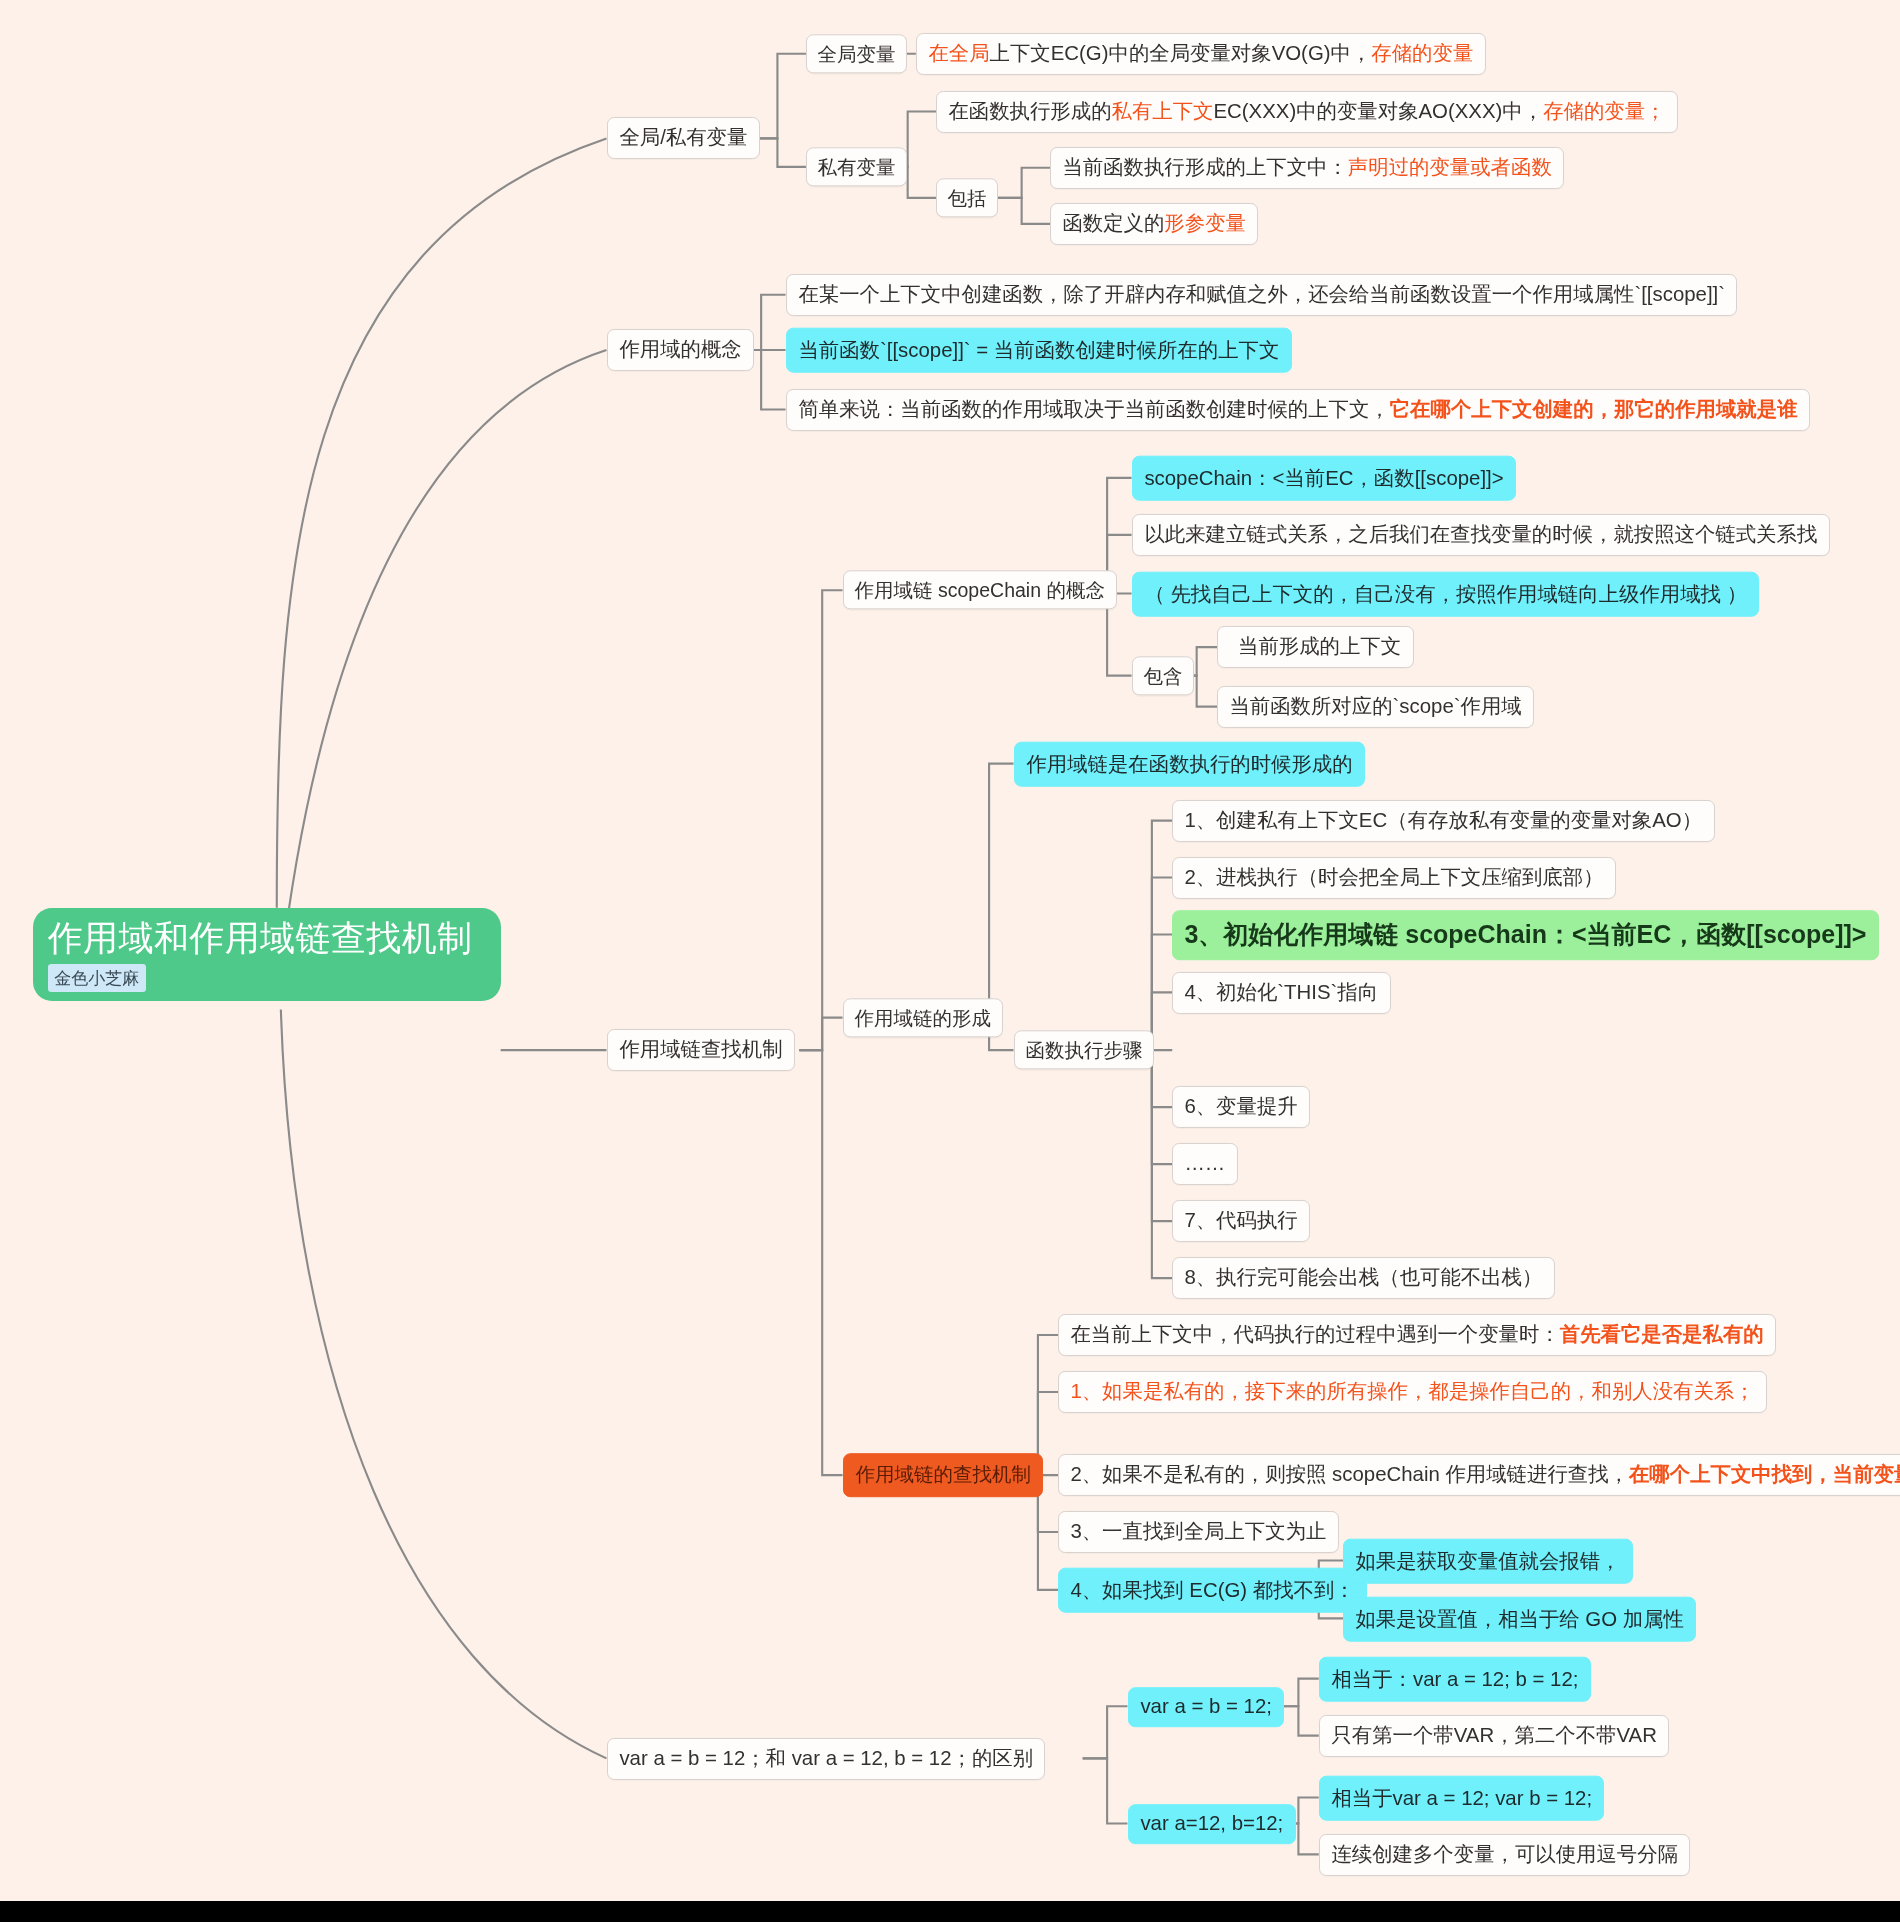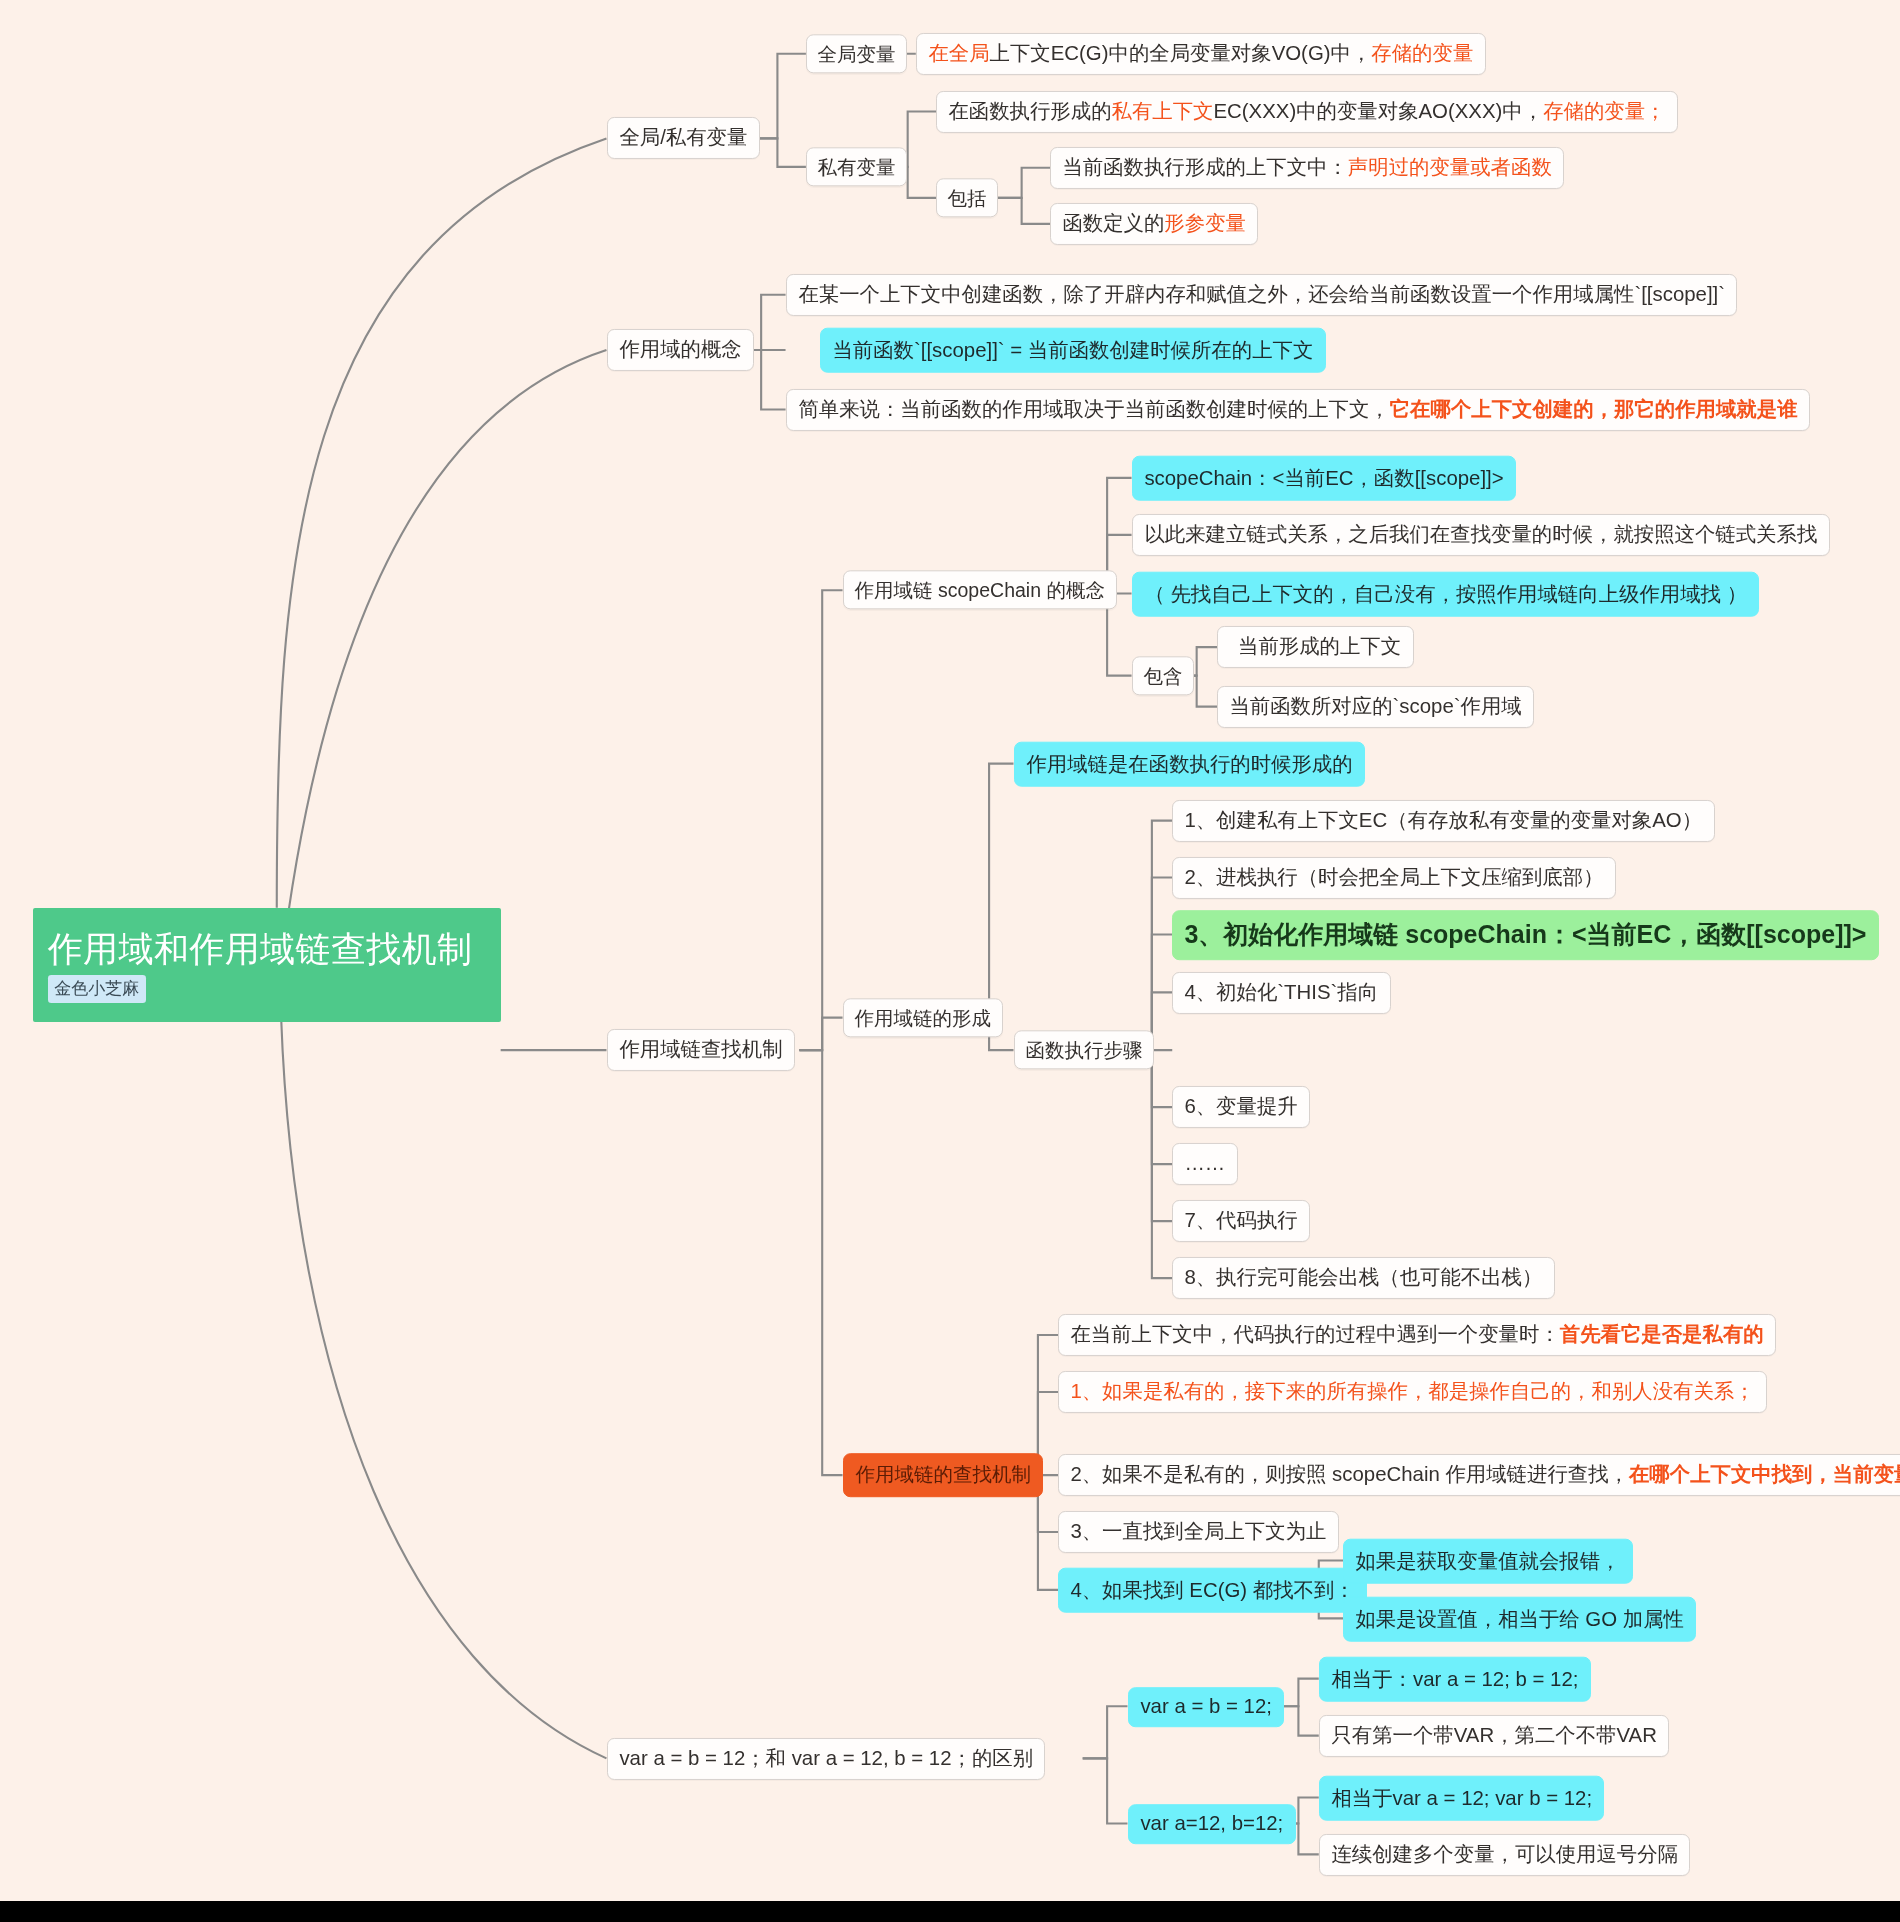--- a/index.html
+++ b/index.html
@@ -53,23 +53,23 @@
     padding:7.3px 11.4px;
     font-size:19.5px;
   }
   .hl{color:#f4521b;}
   .hlb{color:#f4521b;font-weight:bold;}
 
   
   #root{
     position:absolute;
     left:33px;top:908px;
-    width:468px;height:114px;
+    width:468px;height:93px;
     background:#4ec98a;
-    border-radius:2px;
+    border-radius:19px;
     color:#ffffff;
     padding:11.4px 14.7px 8.1px 14.7px;
     box-sizing:border-box;
     display:flex;flex-direction:column;justify-content:center;
   }
   #root .root-title{
     font-size:35px;line-height:1.05;
     letter-spacing:0.4px;
   }
   #root .root-sub{
@@ -188,21 +188,21 @@
   <div class="node n-plain" style="left:1050px;top:224px;">
     <span><span>函数定义的</span><span class="hl">形参变量</span></span>
   </div>
 
   <div class="node n-plain" style="left:607px;top:350px;">
     <span>作用域的概念</span>
   </div>
   <div class="node n-plain" style="left:786px;top:295px;">
     <span><span>在某一个上下文中创建函数，除了开辟内存和赋值之外，还会给当前函数设置一个作用域属性`[[scope]]`</span></span>
   </div>
-  <div class="node n-cyan" style="left:786px;top:350px;margin-left:34px;">
+  <div class="node n-cyan" style="left:786px;top:350px;">
     <span><span>当前函数`[[scope]]` = 当前函数创建时候所在的上下文</span></span>
   </div>
   <div class="node n-plain" style="left:786px;top:410px;">
     <span><span>简单来说：当前函数的作用域取决于当前函数创建时候的上下文，</span><span class="hlb">它在哪个上下文创建的，那它的作用域就是谁</span></span>
   </div>
 
   <div class="node n-plain" style="left:607px;top:1050px;">
     <span>作用域链查找机制</span>
   </div>
 

